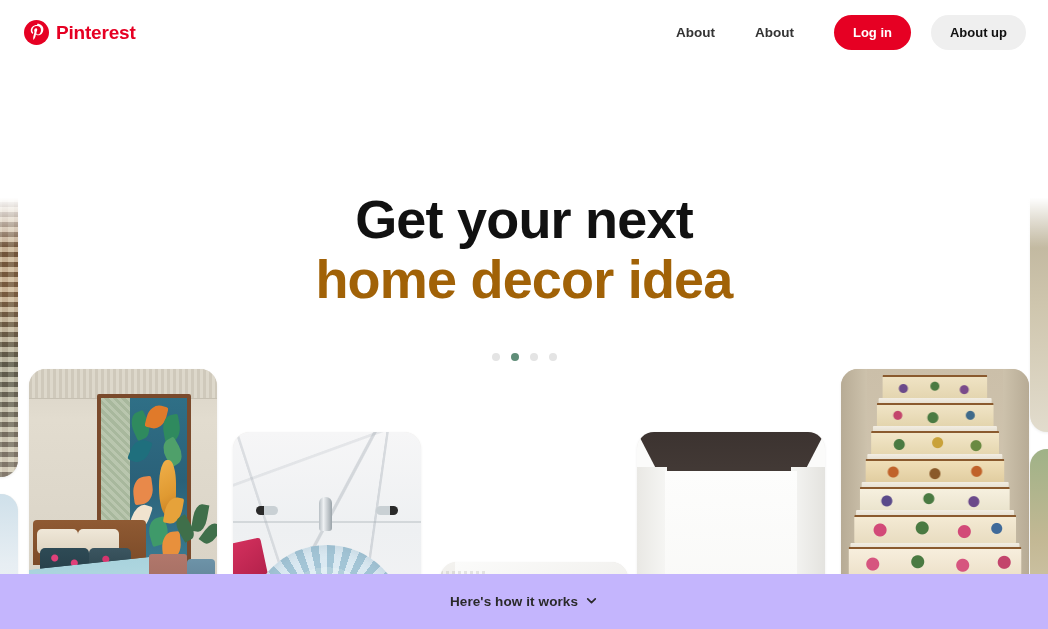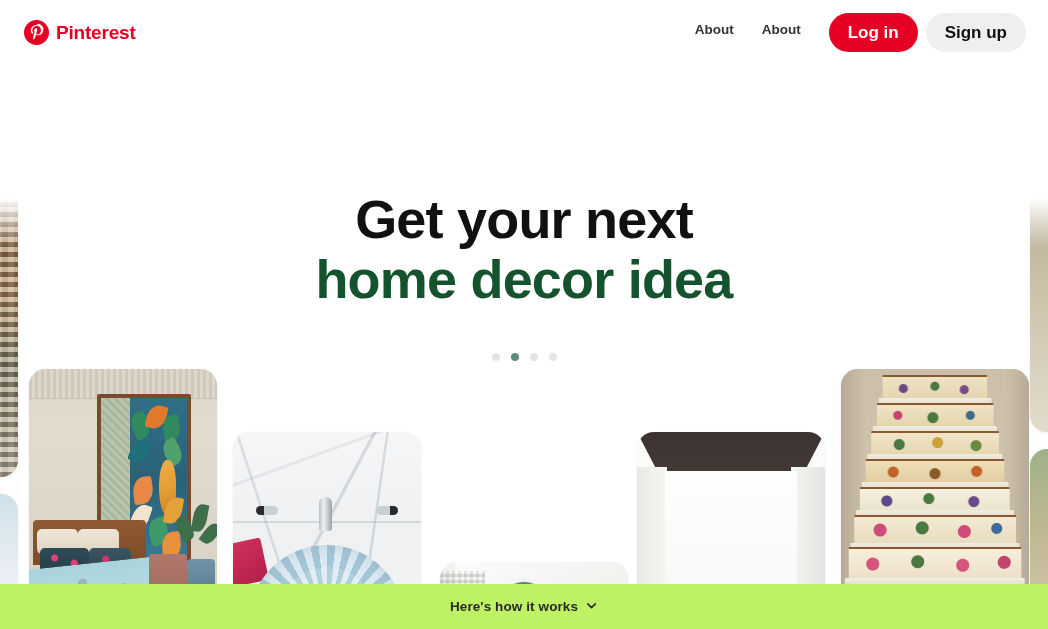--- a/index.html
+++ b/index.html
@@ -50,37 +50,38 @@
     font-size: 19px;
     font-weight: 700;
     letter-spacing: -0.2px;
     line-height: 1;
   }
 
   .nav {
     margin-left: auto;
     margin-right: 22px;
     display: flex;
-    gap: 0px;
+    align-items: center;
+    gap: 12px;
   }
   .nav-link {
     color: #333333;
     font-size: 13.5px;
     font-weight: 700;
     text-decoration: none;
     padding: 9px 14px;
     border-radius: 18px;
     white-space: nowrap;
   }
 
   .btn {
     border: none;
     cursor: pointer;
     font-family: "Liberation Sans", sans-serif;
-    font-size: 17px;
+    font-size: 13px;
     font-weight: 700;
     border-radius: 22px;
     white-space: nowrap;
     line-height: 1;
   }
   .btn-login {
     background: #e60023;
     color: #ffffff;
     padding: 11px 19px;
     margin-left: 14px;
@@ -116,21 +117,21 @@
     font-size: 54px;
     font-weight: 700;
     color: #111111;
     letter-spacing: -0.8px;
     line-height: 1.12;
   }
   .headline-line2 {
     display: block;
     font-size: 54px;
     font-weight: 700;
-    color: #14532d;
+    color: #a16207;
     letter-spacing: -0.8px;
     line-height: 1.12;
   }
 
   .dots {
     position: absolute;
     top: 289px;
     left: 0;
     width: 1048px;
     display: flex;
@@ -381,22 +382,22 @@
   .card-edge-r2 { right: -26px; top: 385px; width: 44px; height: 200px; }
   .edge-r2-bg {
     background: linear-gradient(180deg, #9fb287 0%, #c3b894 45%, #d8cfb6 100%);
   }
 
   
   .footer-bar {
     position: absolute;
     left: 0; bottom: 0;
     width: 1048px;
-    height: 45px;
-    background: #bef264;
+    height: 55px;
+    background: #c4b5fd;
     display: flex;
     align-items: center;
     justify-content: center;
     z-index: 50;
     cursor: pointer;
     border: none;
     font-family: "Liberation Sans", sans-serif;
   }
   .footer-text {
     color: #2a2a2a;
@@ -431,21 +432,21 @@
         <circle cx="12" cy="12" r="12" fill="#e60023"></circle>
         <path d="M12.6 4.9c-4 0-6.1 2.6-6.1 5.2 0 1.2.7 2.7 1.8 3.2.2.1.3 0 .3-.1l.2-.8c.1-.2 0-.3-.1-.4-.4-.5-.7-1.3-.7-2.1 0-2.1 1.6-4.1 4.3-4.1 2.3 0 4 1.6 4 3.8 0 2.6-1.3 4.4-3 4.4-.9 0-1.6-.8-1.4-1.7.3-1.1.8-2.3.8-3.1 0-.7-.4-1.3-1.2-1.3-.9 0-1.7.9-1.7 2.2 0 .8.3 1.3.3 1.3l-1.1 4.5c-.3 1.3-.1 3 0 3.1 0 .1.1.1.2 0 .1-.1 1.3-1.6 1.7-3l.6-2.4c.3.6 1.2 1.1 2.2 1.1 2.9 0 4.9-2.6 4.9-6.1 0-2.6-2.3-5.1-5.9-5.1z" fill="#ffffff"></path>
       </svg>
       <span class="brand-name">Pinterest</span>
     </a>
 
     <nav class="nav">
       <a class="nav-link" href="#">About</a>
       <a class="nav-link" href="#">About</a>
       <button class="btn btn-login">Log in</button>
-      <button class="btn btn-signup">Sign up</button>
+      <button class="btn btn-signup">About up</button>
     </nav>
   </div>
 
   <div class="hero">
 
     <div class="collage">
 
       <div class="card card-edge-l1">
         <div class="art edge-l1-bg"></div>
       </div>

